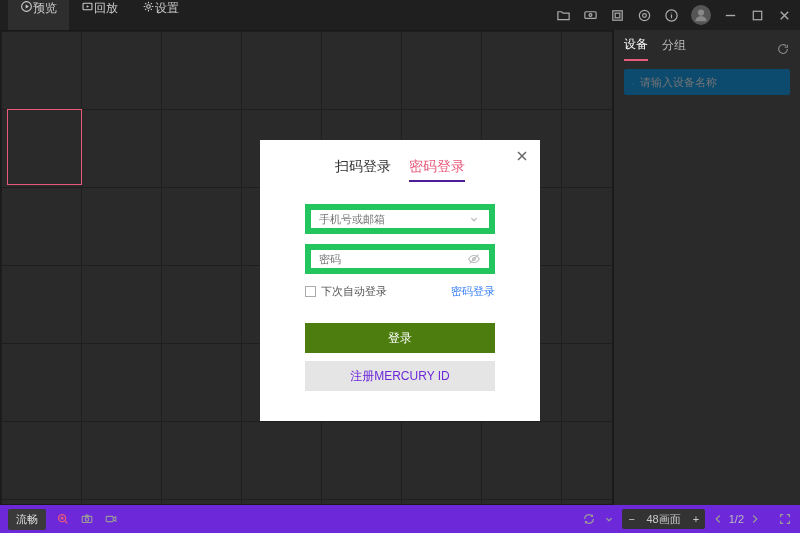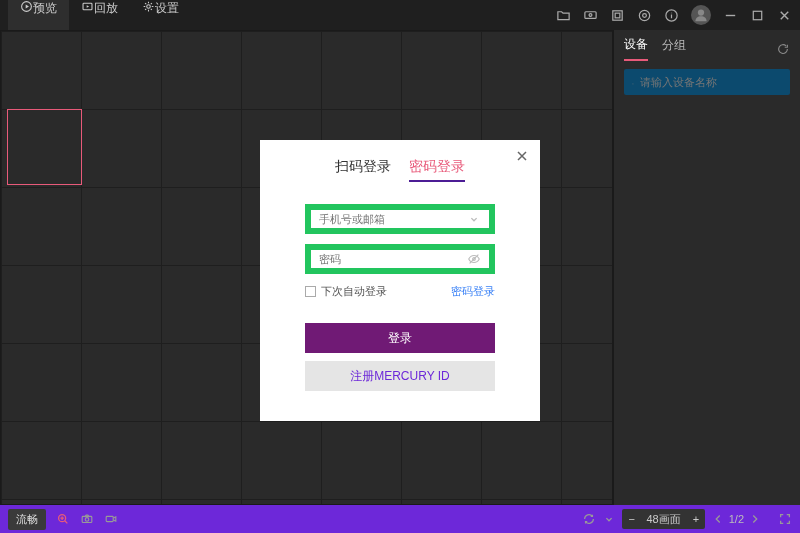--- a/index.html
+++ b/index.html
@@ -52,21 +52,21 @@
 .login-tabs { display: flex; justify-content: center; gap: 18px; font-size: 14px; margin-bottom: 22px; }
 .login-tab { cursor: pointer; color: #333; padding-bottom: 4px; }
 .login-tab.active { color: #e85a7a; border-bottom: 2px solid #4c1d95; }
 .field { width: 190px; margin: 0 auto 10px; height: 30px; border: 6px solid #22c55e; display: flex; align-items: center; padding: 0 8px; }
 .field input { border: none; outline: none; flex: 1; font-size: 11px; color: #999; }
 .field .trail { width: 14px; height: 14px; color: #bbb; cursor: pointer; }
 .row { width: 190px; margin: 4px auto 24px; display: flex; align-items: center; font-size: 11px; color: #555; }
 .cb { width: 11px; height: 11px; border: 1px solid #aaa; margin-right: 5px; cursor: pointer; }
 .forgot { margin-left: auto; color: #3b82f6; cursor: pointer; }
 .btn { width: 190px; margin: 0 auto 8px; height: 30px; display: flex; align-items: center; justify-content: center; font-size: 12px; cursor: pointer; }
-.btn.primary { background: #701a75; color: #fff; font-family: Liberation Serif, serif; }
+.btn.primary { background: #4d7c0f; color: #fff; font-family: Liberation Serif, serif; }
 .btn.secondary { background: #e5e5e5; color: #6d28d9; }
 
 svg { width: 100%; height: 100%; }
 </style>
 </head>
 <body>
 
 <div class="topbar">
   <div class="top-tabs">
     <div class="top-tab active">

